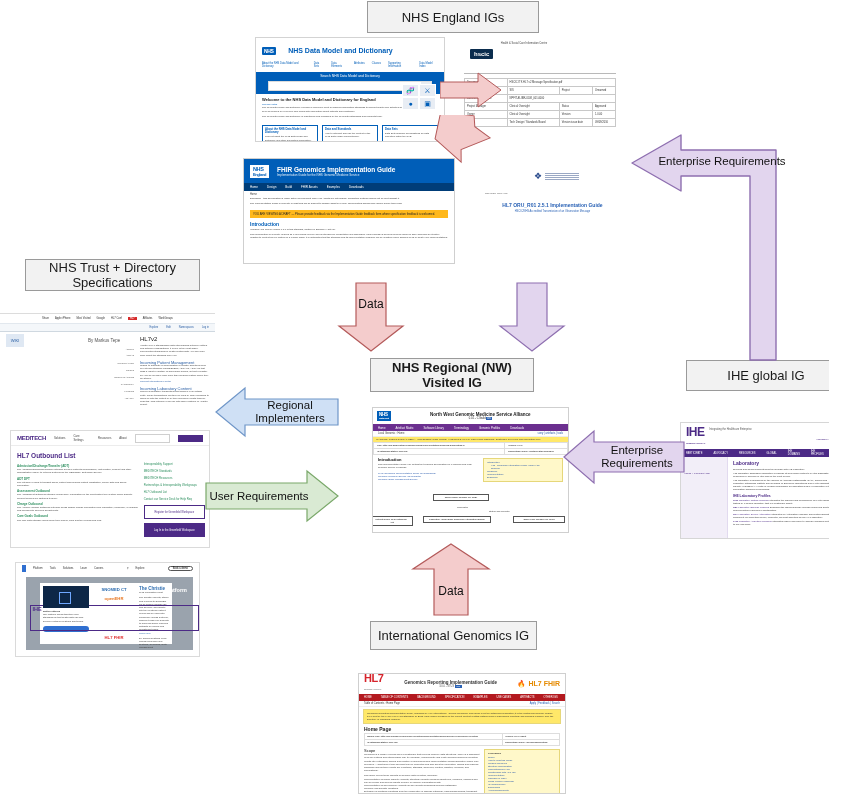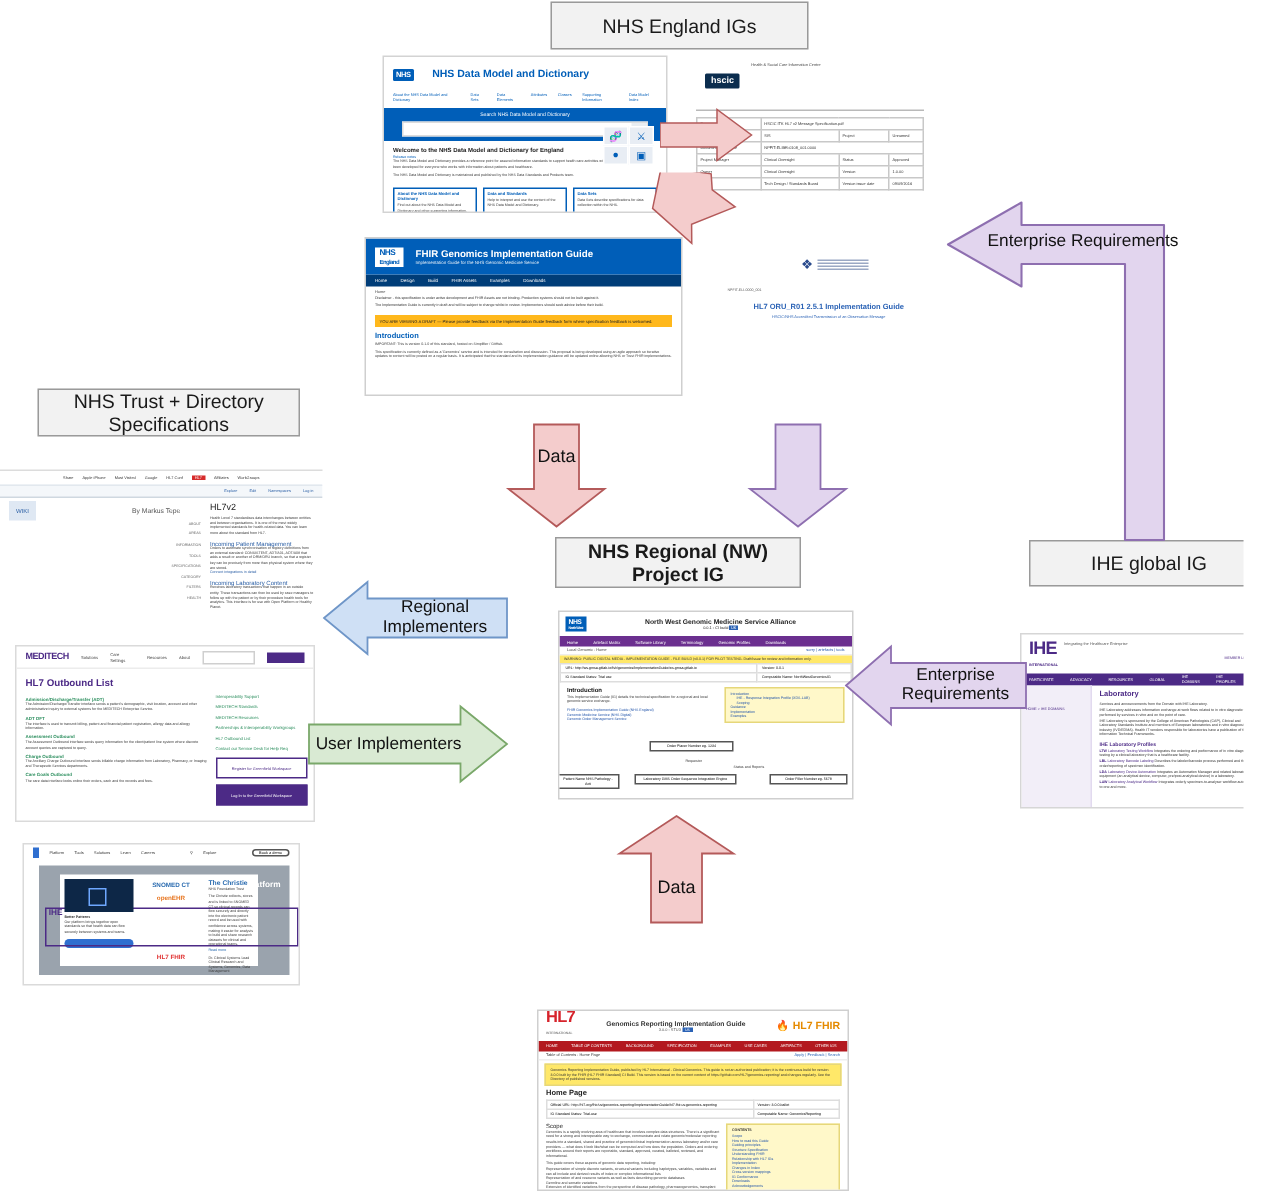--- a/index.html
+++ b/index.html
@@ -209,27 +209,30 @@
 
   <div class="labelbox" style="left:367px;top:1px;width:172px;height:32px;">
     <span>NHS England IGs</span>
   </div>
 
   <div class="labelbox" style="left:25px;top:259px;width:175px;height:32px;">
     <span>NHS Trust + Directory Specifications</span>
   </div>
 
   <div class="labelbox bold" style="left:370px;top:358px;width:164px;height:34px;">
-    <span>NHS Regional (NW) Project IG</span>
+    <span>NHS Regional (NW) Visited IG</span>
   </div>
 
   <div class="labelbox" style="left:686px;top:360px;width:160px;height:31px;">
     <span>IHE global IG</span>
   </div>
 
+  <div class="labelbox" style="left:370px;top:621px;width:167px;height:29px;">
+    <span>International Genomics IG</span>
+  </div>
 
   <div class="arrow" style="left:440px;top:72px;width:62px;height:36px;">
     <svg class="shape" viewBox="0 0 62 36" preserveAspectRatio="none">
       <polygon points="0,10 38,10 38,1 61,18 38,35 38,26 0,26" fill="#f4cccc" stroke="#b45a5a" stroke-width="1"></polygon>
     </svg>
   </div>
 
   <div class="arrow" style="left:430px;top:115px;width:62px;height:50px;">
     <svg class="shape" viewBox="0 0 62 50" preserveAspectRatio="none">
       <polygon points="3,4 36,-2 40,8 58,14 34,34 38,46 6,32" fill="#f4cccc" stroke="#b45a5a" stroke-width="1" transform="rotate(18 31 25)"></polygon>
@@ -260,21 +263,21 @@
     <svg class="shape" viewBox="0 0 124 52" preserveAspectRatio="none">
       <polygon points="1,26 30,2 30,13 123,13 123,39 30,39 30,50" fill="#cfe0f5" stroke="#6f96c8" stroke-width="1.2"></polygon>
     </svg>
     <span style="margin-left:26px;">Regional Implementers</span>
   </div>
 
   <div class="arrow" style="left:205px;top:469px;width:134px;height:54px;">
     <svg class="shape" viewBox="0 0 134 54" preserveAspectRatio="none">
       <polygon points="1,14 102,14 102,2 133,27 102,52 102,40 1,40" fill="#d9ead3" stroke="#7aa86a" stroke-width="1.2"></polygon>
     </svg>
-    <span style="margin-right:26px;">User Implementers</span>
+    <span style="margin-right:26px;">User Requirements</span>
   </div>
 
   <div class="arrow" style="left:563px;top:428px;width:122px;height:58px;">
     <svg class="shape" viewBox="0 0 122 58" preserveAspectRatio="none">
       <polygon points="1,29 31,3 31,14 121,14 121,44 31,44 31,55" fill="#e2d5ee" stroke="#8e6fb0" stroke-width="1.2"></polygon>
     </svg>
     <span style="margin-left:26px;">Enterprise Requirements</span>
   </div>
 
   <div class="arrow" style="left:410px;top:543px;width:82px;height:74px;">

